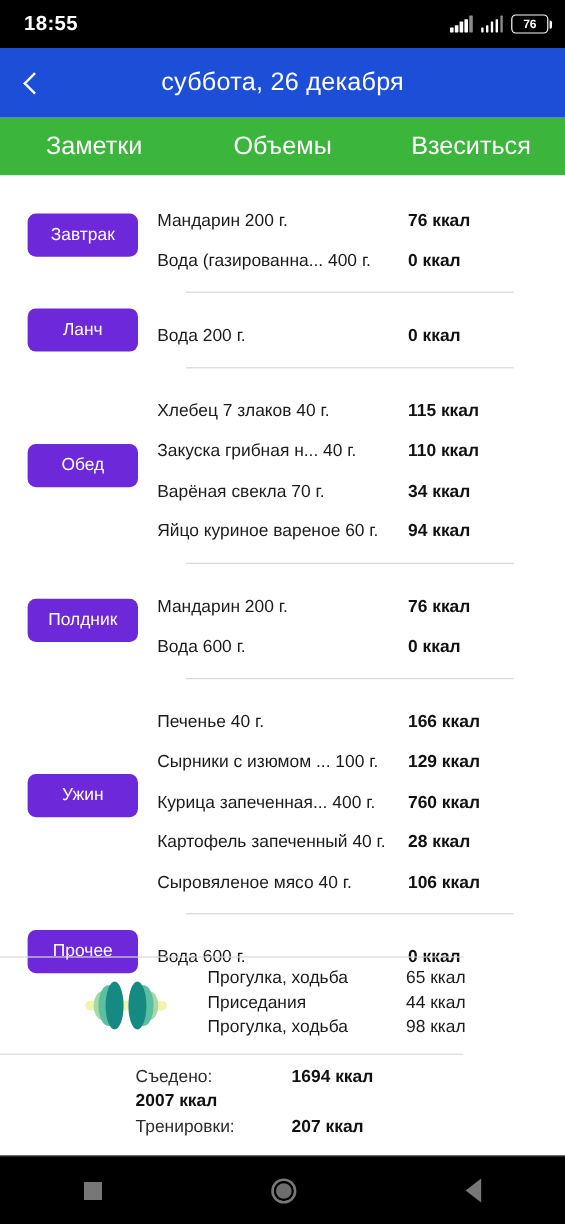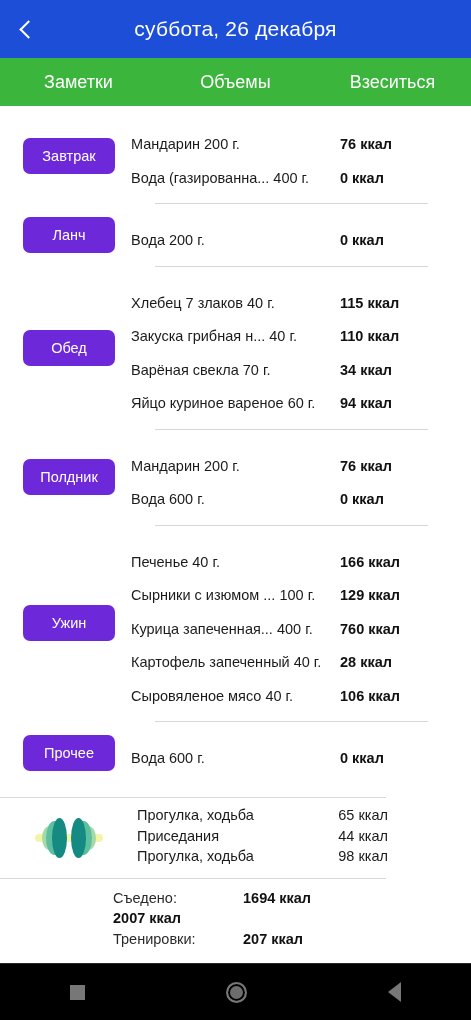--- a/index.html
+++ b/index.html
@@ -46,21 +46,21 @@
   .header-title {
     position:absolute; left:0; right:0; text-align:center;
     font-size:21px; color:#fff; letter-spacing:.2px; pointer-events:none;
   }
 
   
   .tabs {
     height:48px; background:#3cb53c; display:flex; align-items:center;
   }
   .tab {
-    flex:1; text-align:center; color:#fff; font-size:18px; cursor:pointer;
+    flex:1; text-align:center; color:#fff; font-size:21px; cursor:pointer;
     line-height:48px;
   }
 
   
   .meals { padding-top:12px; }
   .meal { display:flex; align-items:flex-start; position:relative; }
   .meal-btn-col { width:131px; flex:0 0 131px; display:flex; align-items:center;
     justify-content:flex-start; padding-left:23px; align-self:stretch; }
   .meal-btn {
     background:#6d28d9; color:#fff; border:none; border-radius:7px;
@@ -68,21 +68,21 @@
     font-family:"Liberation Sans", sans-serif; cursor:pointer;
     display:flex; align-items:center; justify-content:center;
   }
   .meal-items { flex:1; padding-right:43px; padding-top:4px; padding-bottom:4px; }
   .food-row { display:flex; align-items:baseline; height:19.5px;margin-top:14px; }
   .food-name { flex:1; font-size:14.5px; color:#1b1b1b; white-space:nowrap;
     overflow:hidden; text-overflow:ellipsis; }
   .food-kcal { width:88px; flex:0 0 88px; font-size:14.5px; font-weight:bold; color:#111; }
   .meal-sep { height:1px; background:#d6d6d6; margin:10px 43px 10px 155px; }
   .ex-divider { height:1px; background:#d9d9d9; width:386px; }
-  .exercise { display:flex; align-items:center; padding:9px 0; }
+  .exercise { display:flex; align-items:center; padding:9px 0;margin-left:36px; }
   .ex-icon-col { width:137px; flex:0 0 137px; display:flex; justify-content:center; }
   .dumbbell { position:relative; width:72px; height:46px; }
   .db-bar { position:absolute; left:2px; top:19px; width:68px; height:8px;
     background:#f2f5a8; border-radius:4px; }
   .db-plate { position:absolute; border-radius:50%; }
   .db-out-l { left:9px;  top:11px; width:15px; height:24px; background:#a6d9a8; }
   .db-out-r { right:9px; top:11px; width:15px; height:24px; background:#a6d9a8; }
   .db-mid-l { left:13px; top:6px;  width:17px; height:34px; background:#5cbfa0; }
   .db-mid-r { right:13px;top:6px;  width:17px; height:34px; background:#5cbfa0; }
   .db-in-l  { left:19px; top:3px;  width:15px; height:40px; background:#148a83; }
@@ -108,20 +108,42 @@
   .nav-home { width:21px; height:21px; border:2px solid #777; border-radius:50%;
     background:#6d6d6d; box-shadow:inset 0 0 0 2px #000; }
   .nav-back { width:0; height:0; border-top:10px solid transparent;
     border-bottom:10px solid transparent; border-right:13px solid #777; }
 </style>
 </head>
 <body>
 
 <div id="app">
 
+  <div class="statusbar">
+    <div class="status-time">18:55</div>
+    <div class="status-icons">
+      <span class="sig">
+          <i></i>
+          <i></i>
+          <i></i>
+          <i></i>
+          <i></i>
+        </span>
+      <span class="sig">
+          <i></i>
+          <i></i>
+          <i></i>
+          <i></i>
+          <i></i>
+        </span>
+      <span class="batt">
+        <span>76</span>
+      </span>
+    </div>
+  </div>
 
   <div class="header">
     <div class="back-btn">
       <span class="chev"></span>
     </div>
     <div class="header-title">суббота, 26 декабря</div>
   </div>
 
   <div class="tabs">
     <div class="tab">Заметки</div>

